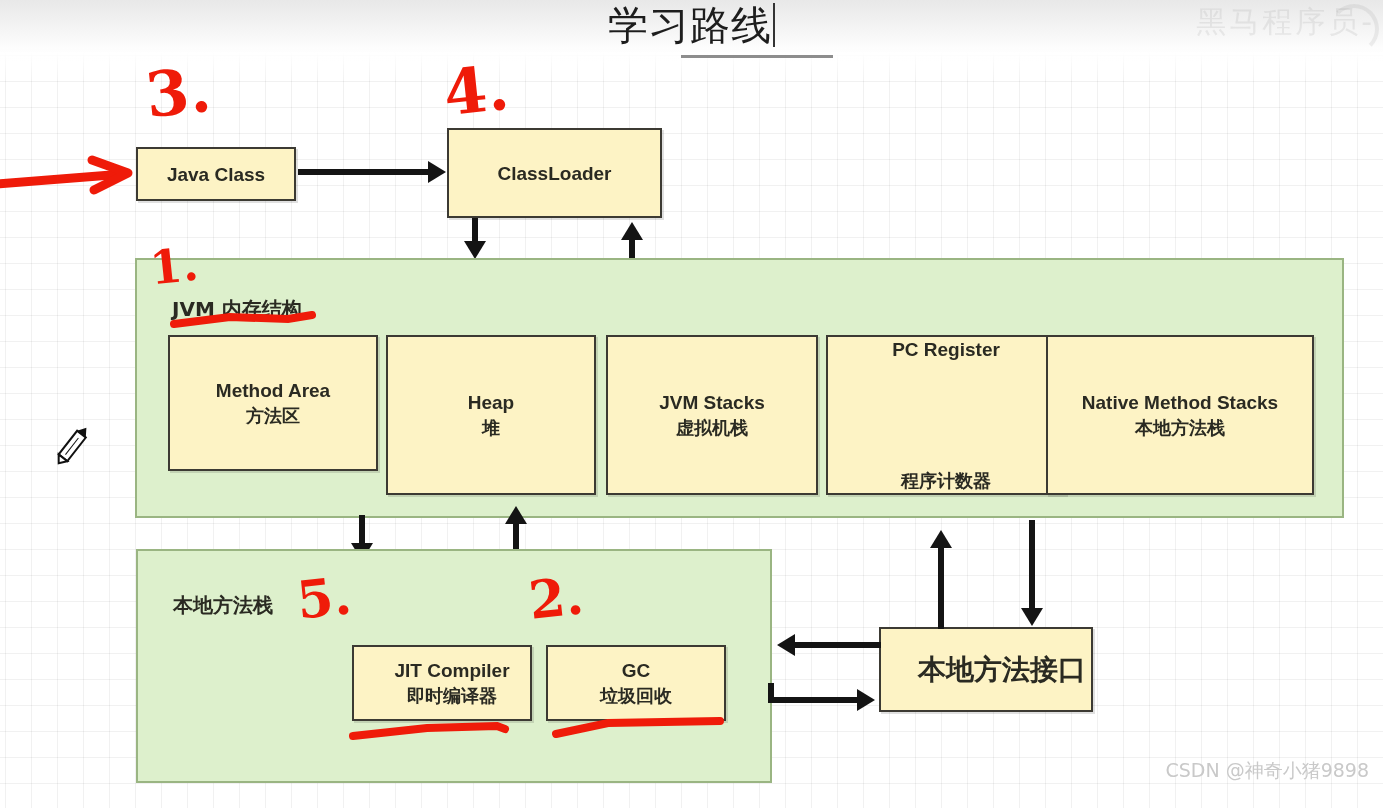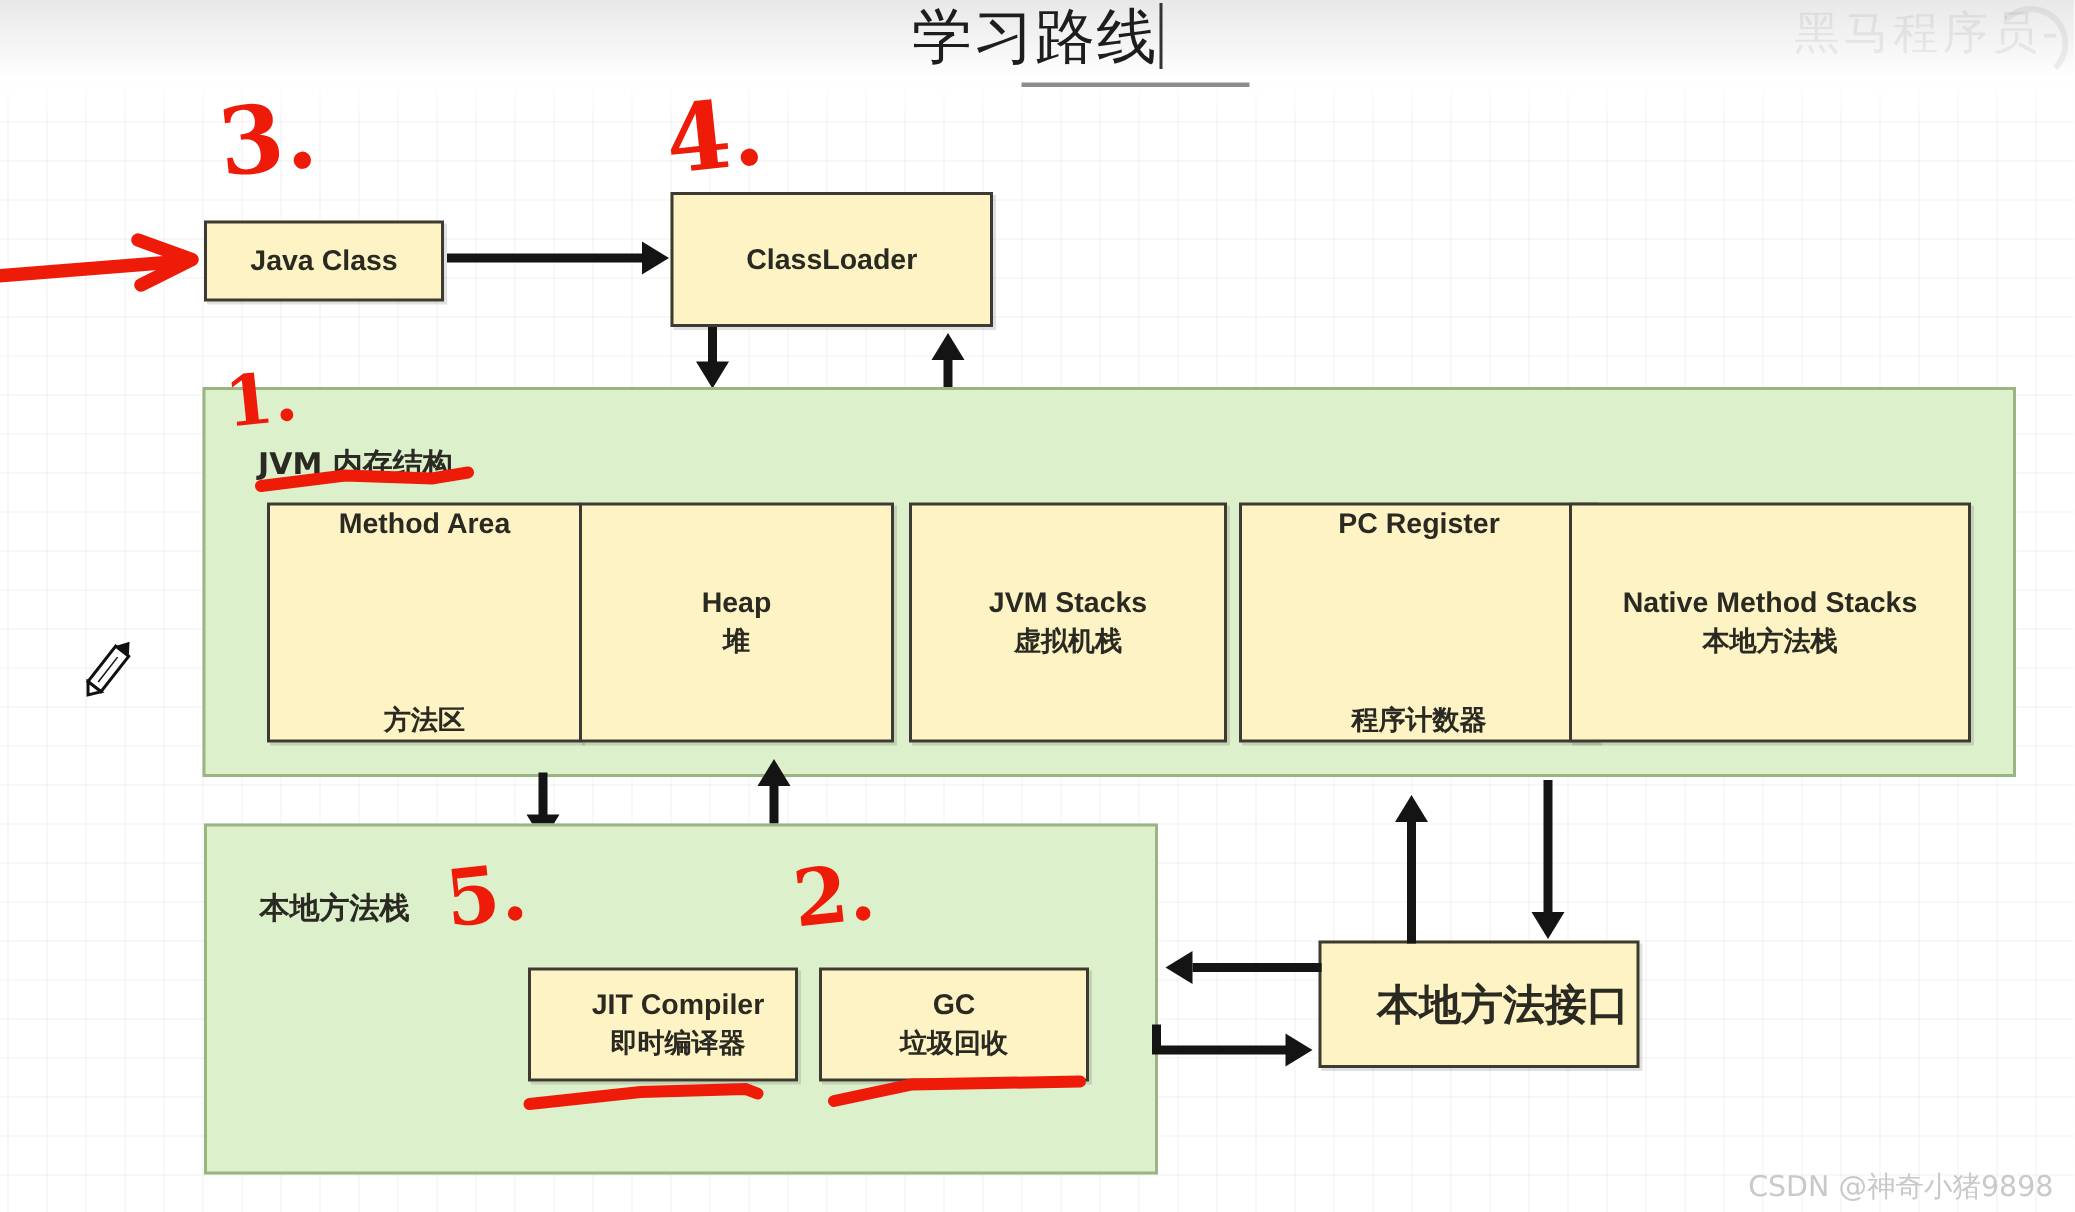--- a/index.html
+++ b/index.html
@@ -76,21 +76,21 @@
     position: absolute;
     right: 4px; top: 4px;
     width: 42px; height: 42px;
     border-radius: 50%;
     border: 4px solid rgba(120,120,120,0.12);
     border-left-color: transparent;
     border-bottom-color: transparent;
   }
   .wm-csdn {
     position: absolute;
-    right: 14px; bottom: 4px;
+    right: 14px; bottom: 24px;
     font-size: 19px;
     color: #c9c9c9;
     white-space: nowrap;
     font-family: "DejaVu Sans", sans-serif;
     margin-left: 12px;
   }
 
   
   .ybox {
     position: absolute;
@@ -195,21 +195,21 @@
 
   <div class="ar" style="left:472px; top:218px; width:6px; height:27px;"></div>
   <div class="ar-head head-down" style="left:464px; top:241px;"></div>
 
   <div class="ar" style="left:629px; top:238px; width:6px; height:25px;"></div>
   <div class="ar-head head-up" style="left:621px; top:222px;"></div>
 
   <div class="gbox" style="left:135px; top:258px; width:1209px; height:260px;"></div>
   <div class="gbox-label" style="left:172px; top:296px;">JVM 内存结构</div>
 
-  <div class="ybox" style="left:178px; top:335px; width:210px; height:160px;justify-content:space-between;">
+  <div class="ybox" style="left:168px; top:335px; width:210px; height:136px;">
     <span class="en">Method Area</span>
     <span class="cn">方法区</span>
   </div>
   <div class="ybox" style="left:386px; top:335px; width:210px; height:160px;">
     <span class="en">Heap</span>
     <span class="cn">堆</span>
   </div>
   <div class="ybox" style="left:606px; top:335px; width:212px; height:160px;">
     <span class="en">JVM Stacks</span>
     <span class="cn">虚拟机栈</span>

